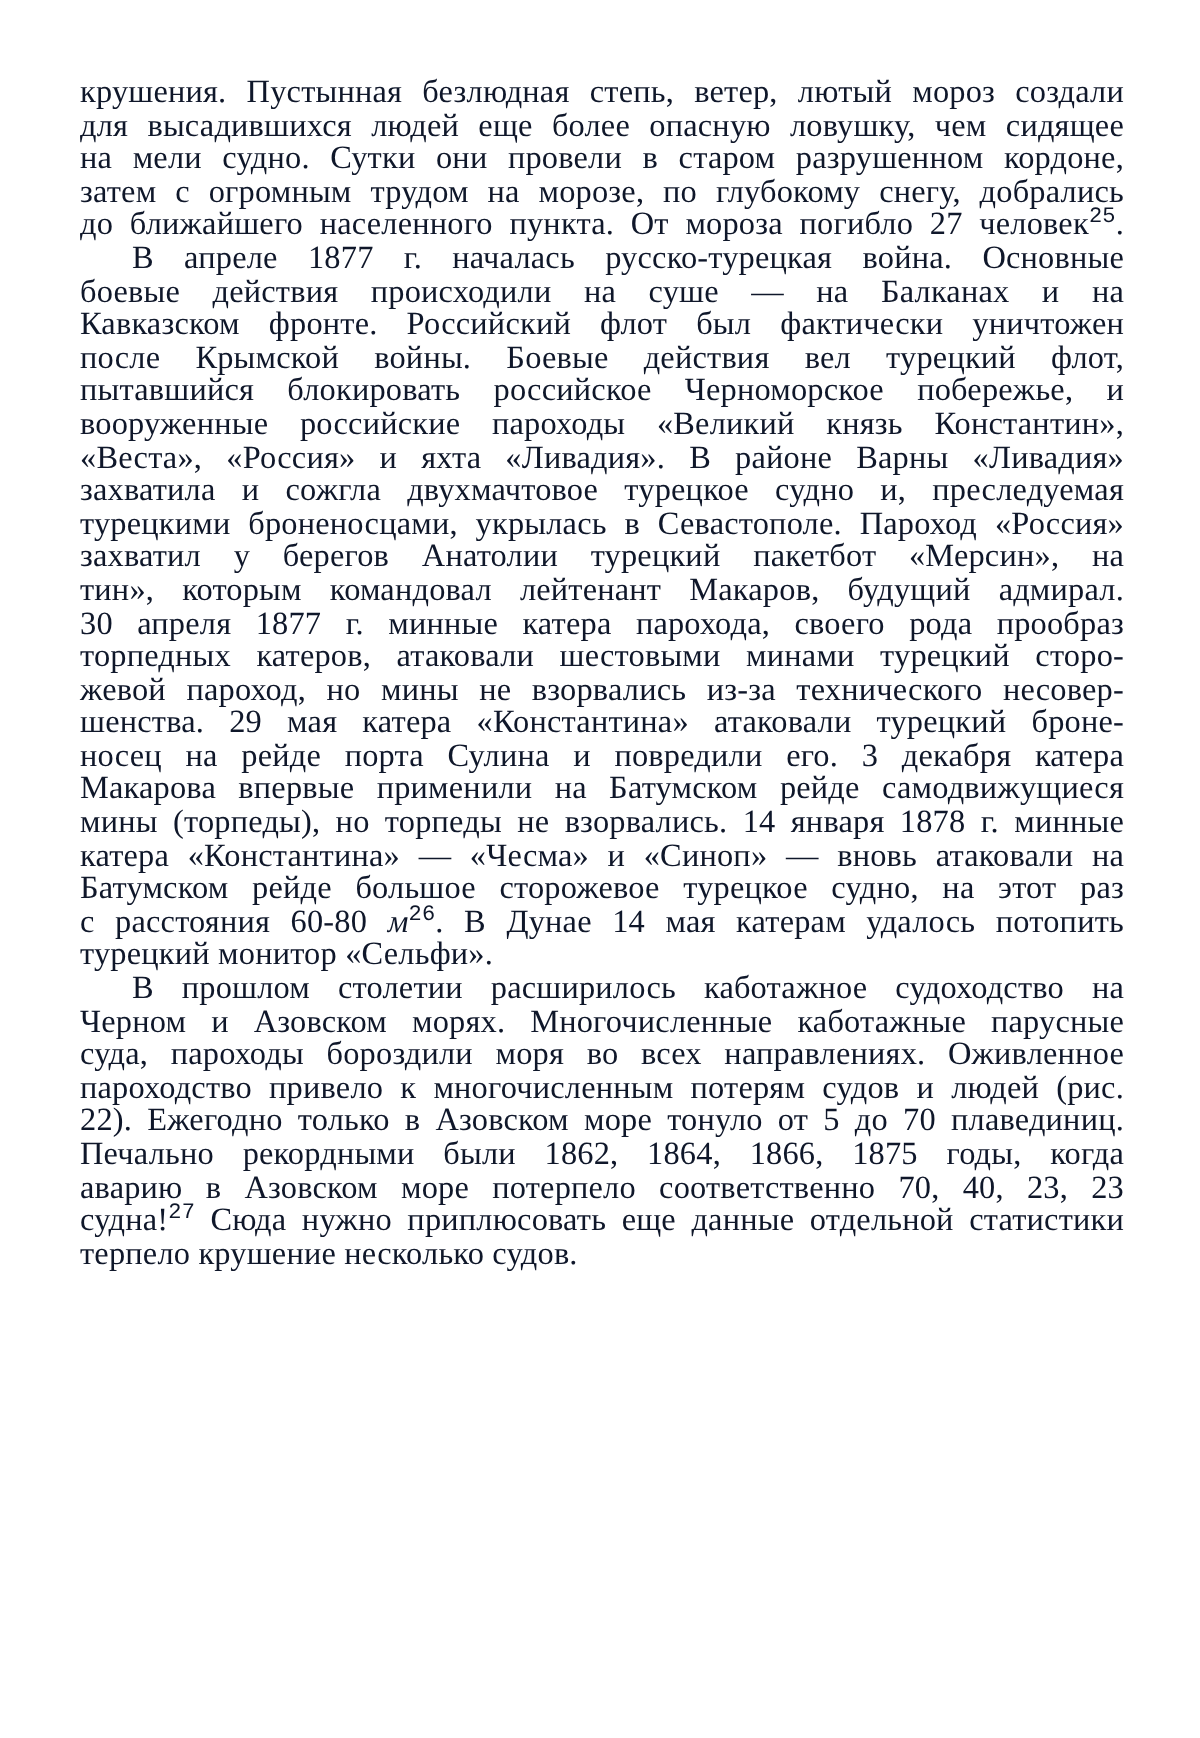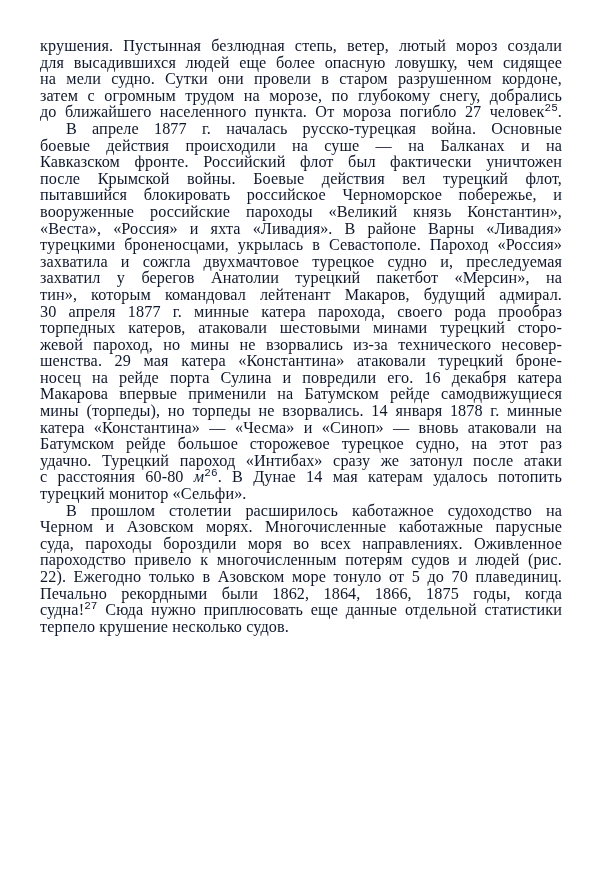--- a/index.html
+++ b/index.html
@@ -33,45 +33,45 @@
   </div>
 
   <div>
     <div class="line indent">В апреле 1877 г. началась русско-турецкая война. Основные</div>
     <div class="line">боевые действия происходили на суше — на Балканах и на</div>
     <div class="line">Кавказском фронте. Российский флот был фактически уничтожен</div>
     <div class="line">после Крымской войны. Боевые действия вел турецкий флот,</div>
     <div class="line">пытавшийся блокировать российское Черноморское побережье, и</div>
     <div class="line">вооруженные российские пароходы «Великий князь Константин»,</div>
     <div class="line">«Веста», «Россия» и яхта «Ливадия». В районе Варны «Ливадия»</div>
+    <div class="line">захватила и сожгла двухмачтовое турецкое судно и, преследуемая</div>
     <div class="line">турецкими броненосцами, укрылась в Севастополе. Пароход «Россия»</div>
-    <div class="line">захватила и сожгла двухмачтовое турецкое судно и, преследуемая</div>
     <div class="line">захватил у берегов Анатолии турецкий пакетбот «Мерсин», на</div>
   </div>
 
   <div>
     <div class="line">тин», которым командовал лейтенант Макаров, будущий адмирал.</div>
     <div class="line">30 апреля 1877 г. минные катера парохода, своего рода прообраз</div>
     <div class="line">торпедных катеров, атаковали шестовыми минами турецкий сторо-</div>
     <div class="line">жевой пароход, но мины не взорвались из-за технического несовер-</div>
     <div class="line">шенства. 29 мая катера «Константина» атаковали турецкий броне-</div>
-    <div class="line">носец на рейде порта Сулина и повредили его. 16 декабря катера</div>
+    <div class="line">носец на рейде порта Сулина и повредили его. 3 декабря катера</div>
     <div class="line">Макарова впервые применили на Батумском рейде самодвижущиеся</div>
     <div class="line">мины (торпеды), но торпеды не взорвались. 14 января 1878 г. минные</div>
     <div class="line">катера «Константина» — «Чесма» и «Синоп» — вновь атаковали на</div>
     <div class="line">Батумском рейде большое сторожевое турецкое судно, на этот раз</div>
-    <div class="line">удачно. Турецкий пароход «Интибах» сразу же затонул после атаки</div>
     <div class="line"><span>с расстояния 60-80 </span><i>м</i><sup>26</sup><span>. В Дунае 14 мая катерам удалось потопить</span></div>
     <div class="line last">турецкий монитор «Сельфи».</div>
   </div>
 
   <div>
     <div class="line indent">В прошлом столетии расширилось каботажное судоходство на</div>
     <div class="line">Черном и Азовском морях. Многочисленные каботажные парусные</div>
     <div class="line">суда, пароходы бороздили моря во всех направлениях. Оживленное</div>
     <div class="line">пароходство привело к многочисленным потерям судов и людей (рис.</div>
     <div class="line">22). Ежегодно только в Азовском море тонуло от 5 до 70 плавединиц.</div>
     <div class="line">Печально рекордными были 1862, 1864, 1866, 1875 годы, когда</div>
+    <div class="line">аварию в Азовском море потерпело соответственно 70, 40, 23, 23</div>
     <div class="line"><span>судна!</span><sup>27</sup><span> Сюда нужно приплюсовать еще данные отдельной статистики</span></div>
     <div class="line last">терпело крушение несколько судов.</div>
   </div>
 
 </div>
 
 </body></html>

